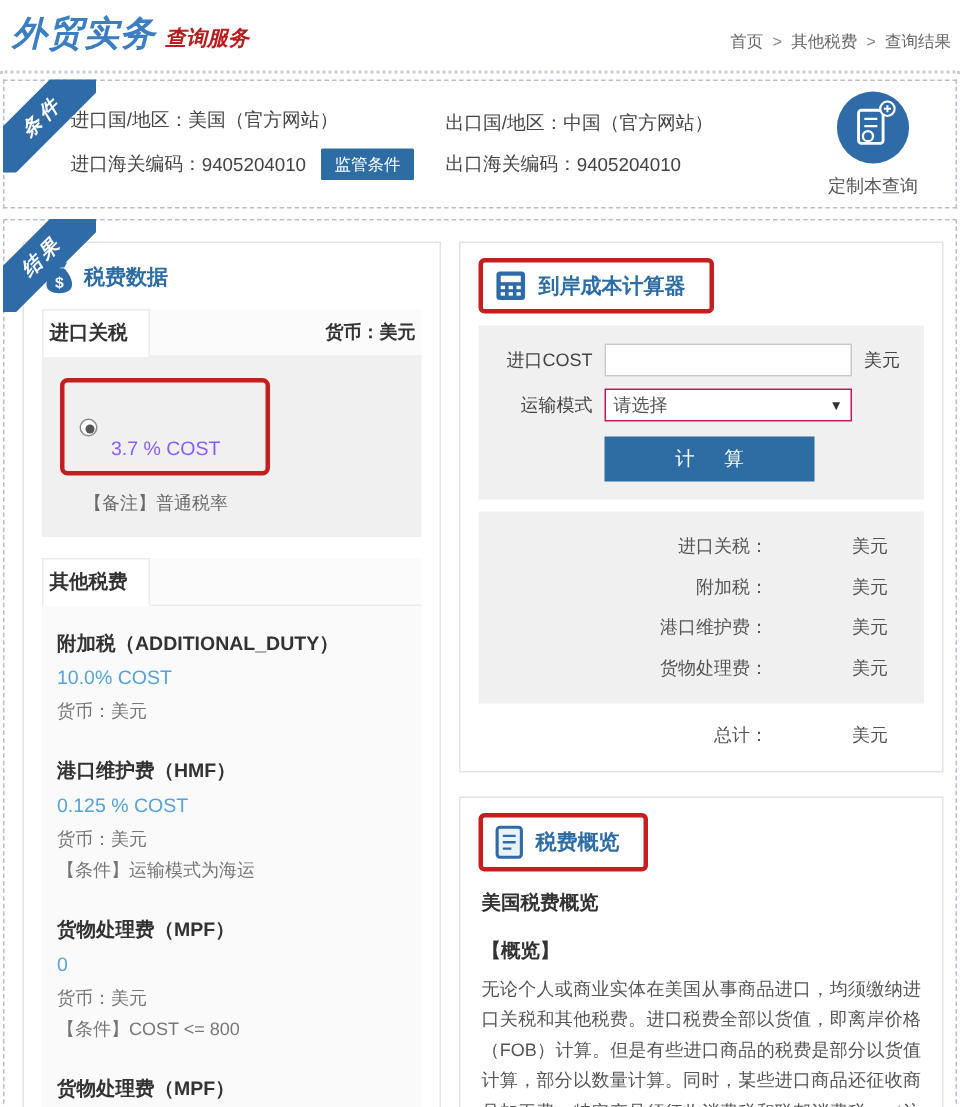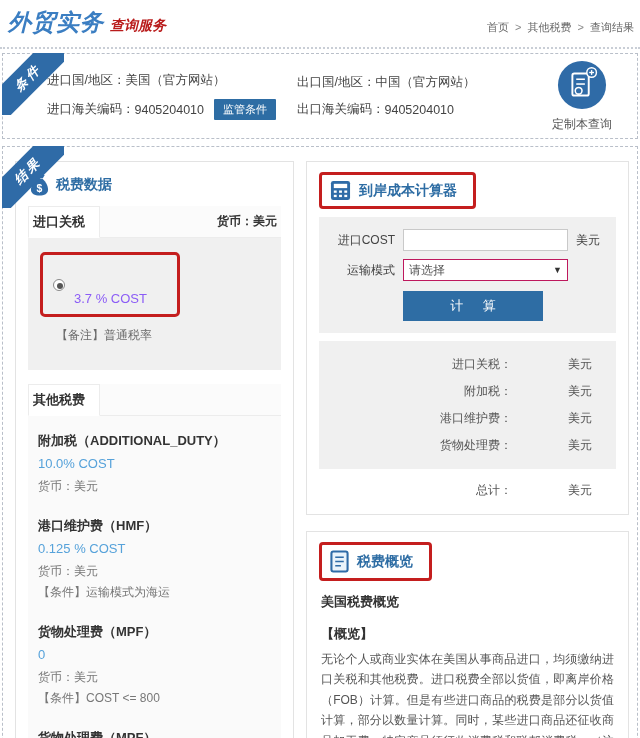--- a/index.html
+++ b/index.html
@@ -51,21 +51,21 @@
   .strip-right { font-weight:bold; font-size:12px; color:#333; padding-right:4px; }
   
   .tariff-content { background:#f0f0f0; padding:14px 12px 10px 12px; }
   .rate-frame { display:inline-flex; align-items:center; gap:9px; border:3px solid #c41e1e;
     border-radius:5px; padding:8px 30px 8px 10px; }
   .radio { width:12px; height:12px; border-radius:50%; border:1px solid #8a8a8a; background:#fff;
     display:inline-block; position:relative; cursor:pointer; }
   .radio::after { content:""; position:absolute; left:3px; top:3px; width:6px; height:6px;
     border-radius:50%; background:#555; }
   .rate-val { color:#8b5cf6; font-size:13px;margin-top:28px; }
-  .note { color:#6b6b6b; margin:10px 0 16px 16px; }
+  .note { color:#6b6b6b; margin:10px 0 4px 16px; }
   
   .fees-section { margin-top:14px; }
   .fees-content { background:#fafafa; padding:16px 6px 10px 10px; }
   .fee-item { margin-bottom:20px; }
   .fee-name { font-weight:bold; font-size:13px; color:#333; margin-bottom:6px; }
   .fee-value { color:#56a2da; font-size:13px; margin-bottom:5px; }
   .fee-line { color:#777; line-height:1.75; }
   
   .calc-panel { padding:10px 12px 12px 12px; }
   .calc-form { background:#f0f0f0; padding:12px 10px 12px 6px; margin-top:8px; }

